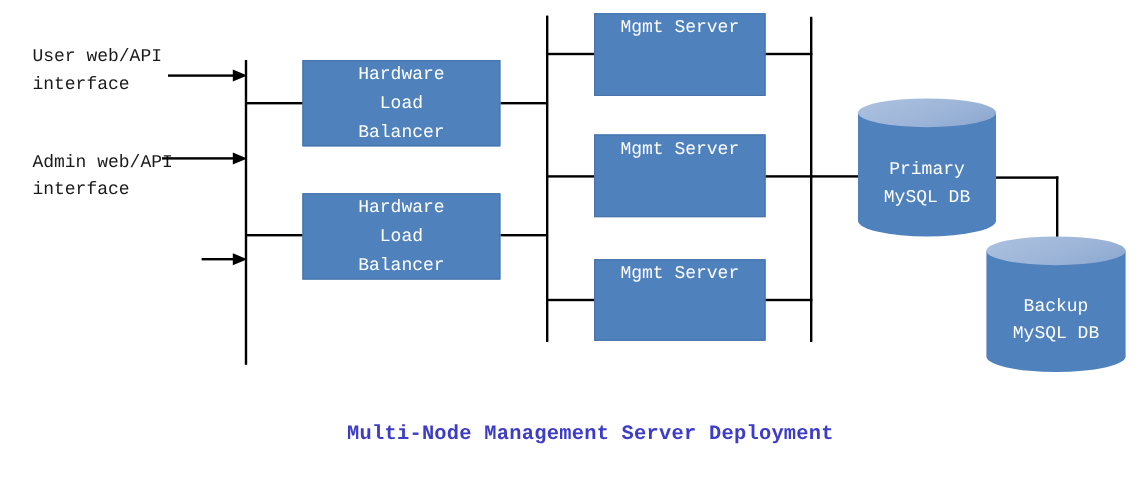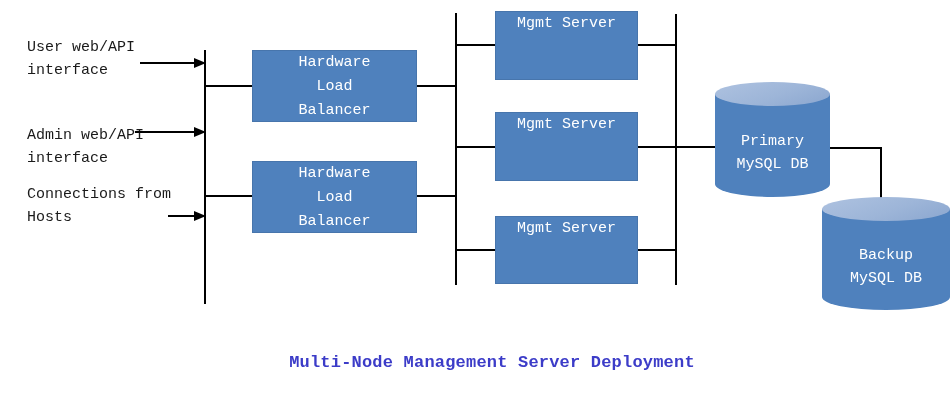--- a/index.html
+++ b/index.html
@@ -90,22 +90,20 @@
 </style>
 </head>
 <body>
 
 <div class="canvas">
 
   <div class="input-label" style="top:36px;">User web/API
 interface</div>
   <div class="input-label" style="top:124px;">Admin web/API
 interface</div>
-  <div class="input-label" style="top:183px;">Connections from
-Hosts</div>
 
   <div>
     <span class="arrow-line" style="left:140px; top:62px; width:56px;"></span>
     <span class="arrow-head" style="left:194px; top:58px;"></span>
   </div>
   <div>
     <span class="arrow-line" style="left:135px; top:131px; width:61px;"></span>
     <span class="arrow-head" style="left:194px; top:127px;"></span>
   </div>
   <div>
@@ -153,21 +151,21 @@
     <span class="node-label" style="padding:0 6px;">Mgmt Server</span>
   </div>
 
   <div class="cyl" style="left:715px; top:82px; width:115px; height:115px;">
     <span class="cyl-top"></span>
     <span class="cyl-body">
       <span class="cyl-label">Primary
 MySQL DB</span>
     </span>
   </div>
-  <div class="cyl" style="left:822px; top:197px; width:116px; height:113px;padding-left:12px;">
+  <div class="cyl" style="left:822px; top:197px; width:116px; height:113px;">
     <span class="cyl-top"></span>
     <span class="cyl-body">
       <span class="cyl-label">Backup
 MySQL DB</span>
     </span>
   </div>
 
   <div class="diagram-title">Multi-Node Management Server Deployment</div>
 
 </div>

